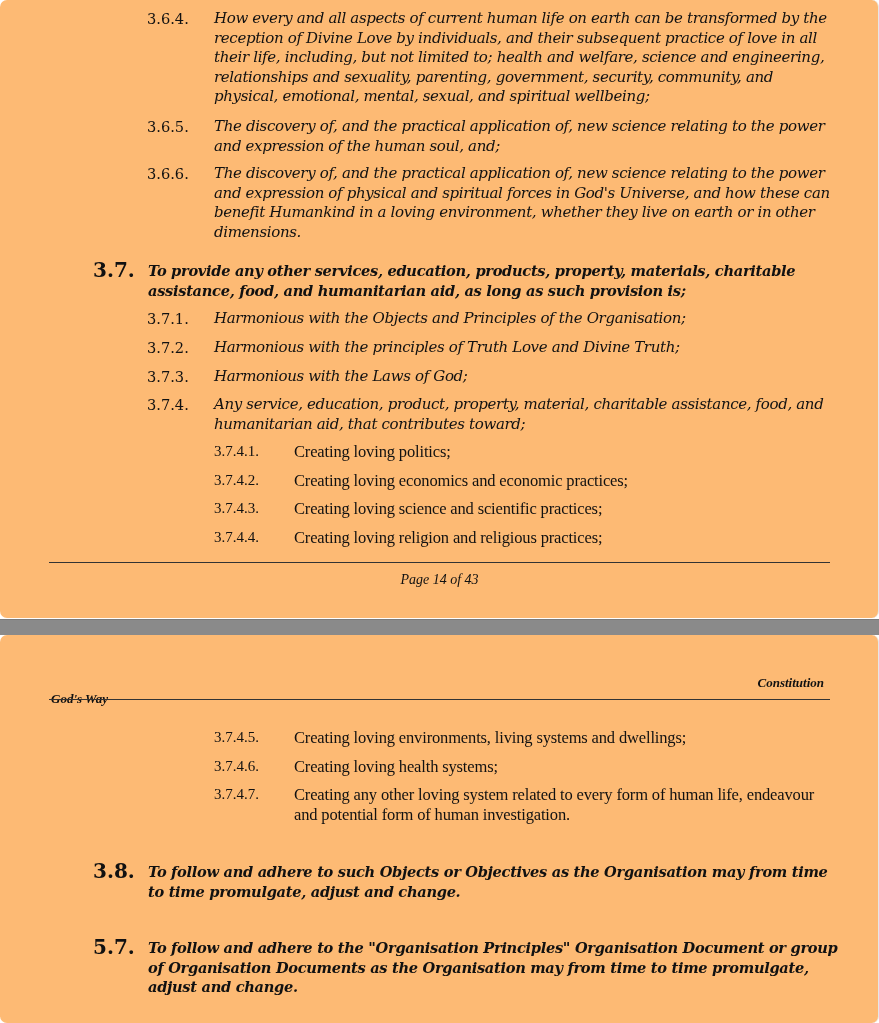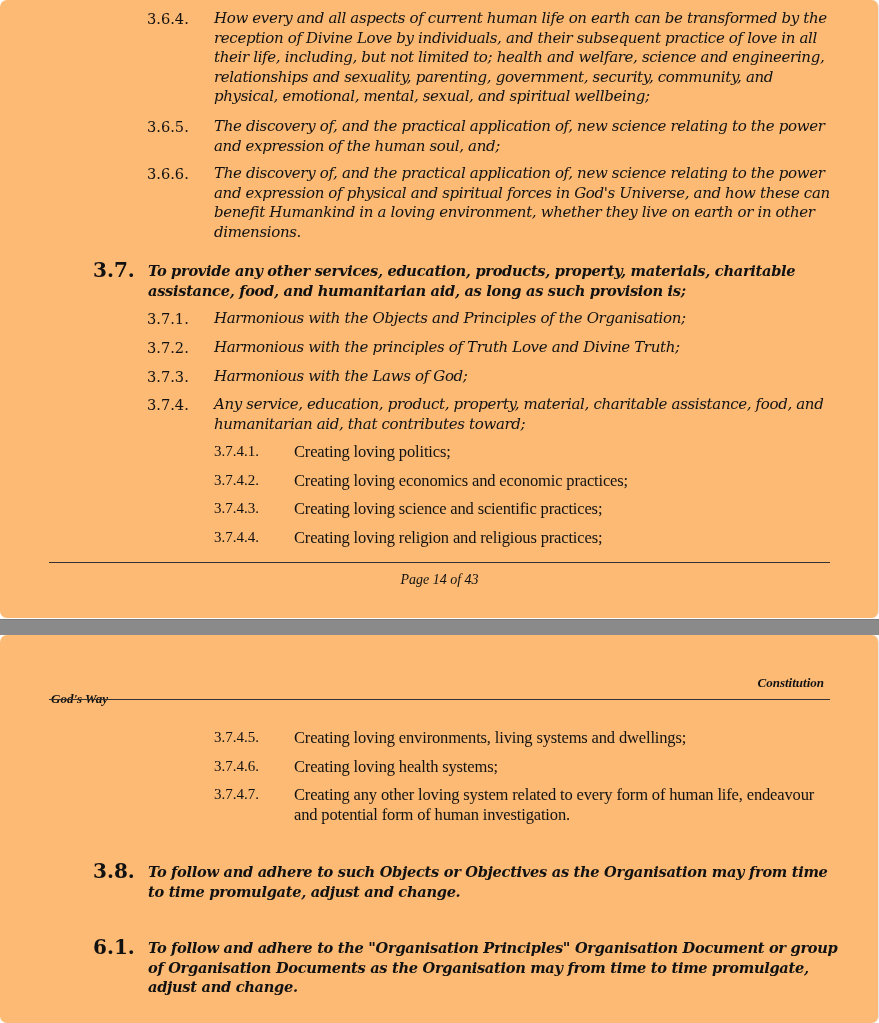--- a/index.html
+++ b/index.html
@@ -184,16 +184,16 @@
     <span class="num">3.7.4.7.</span>
     <span class="text">Creating any other loving system related to every form of human life, endeavour and potential form of human investigation.</span>
   </div>
 
   <div class="item lvl2" style="top:227px;">
     <span class="num">3.8.</span>
     <span class="text">To follow and adhere to such Objects or Objectives as the Organisation may from time to time promulgate, adjust and change.</span>
   </div>
 
   <div class="item lvl2" style="top:303px;">
-    <span class="num">6.1.</span>
+    <span class="num">5.7.</span>
     <span class="text">To follow and adhere to the "Organisation Principles" Organisation Document or group of Organisation Documents as the Organisation may from time to time promulgate, adjust and change.</span>
   </div>
 </div>
 
 </body></html>

